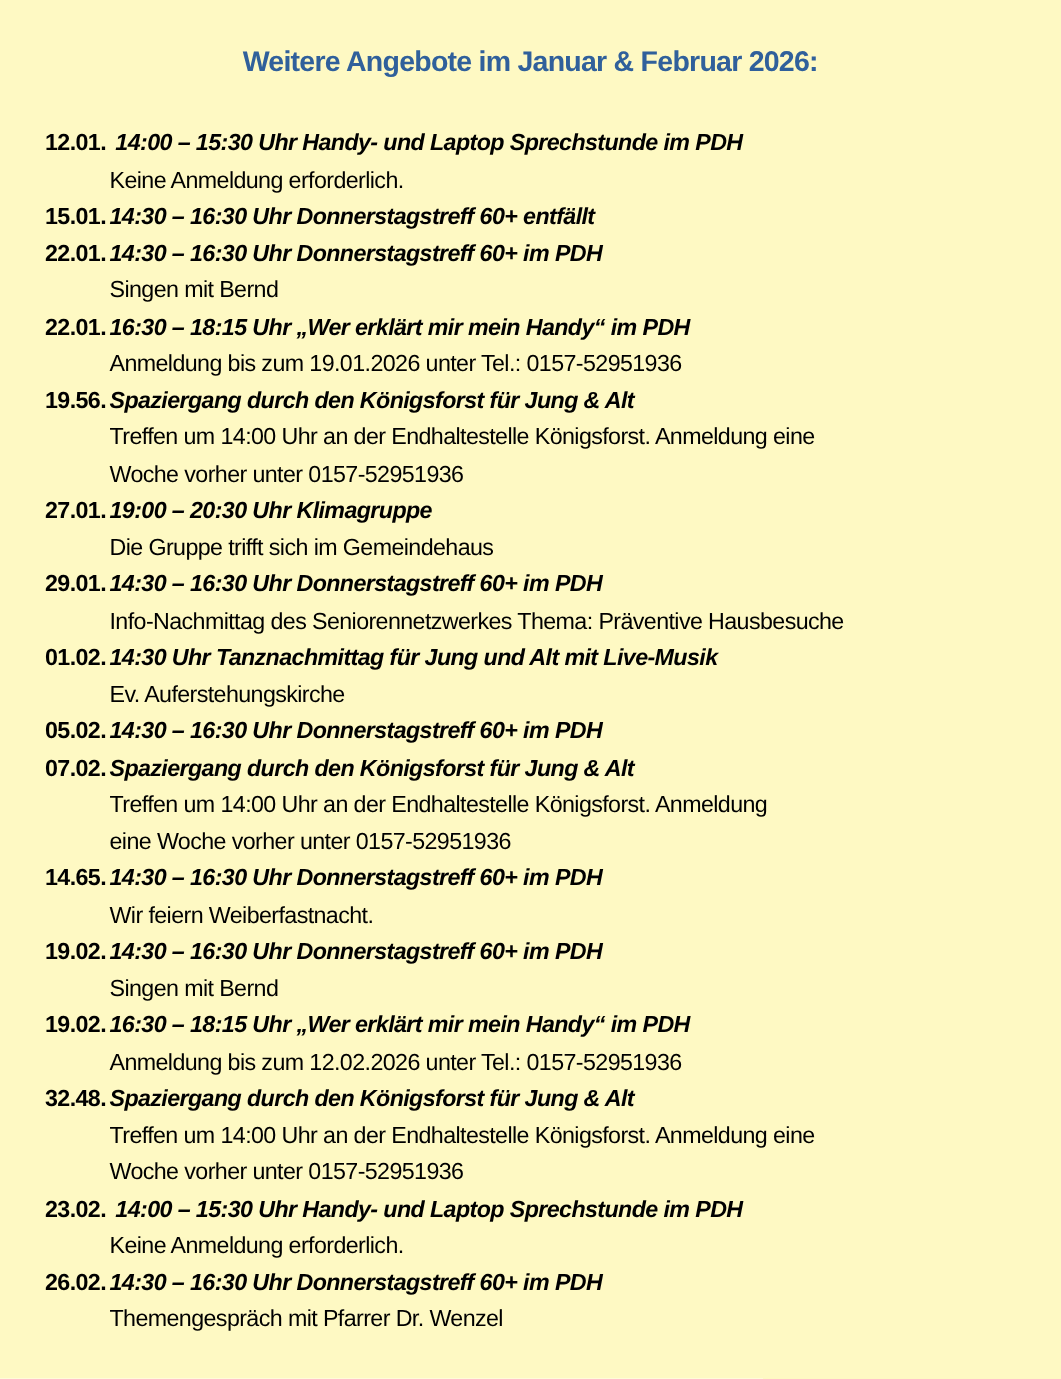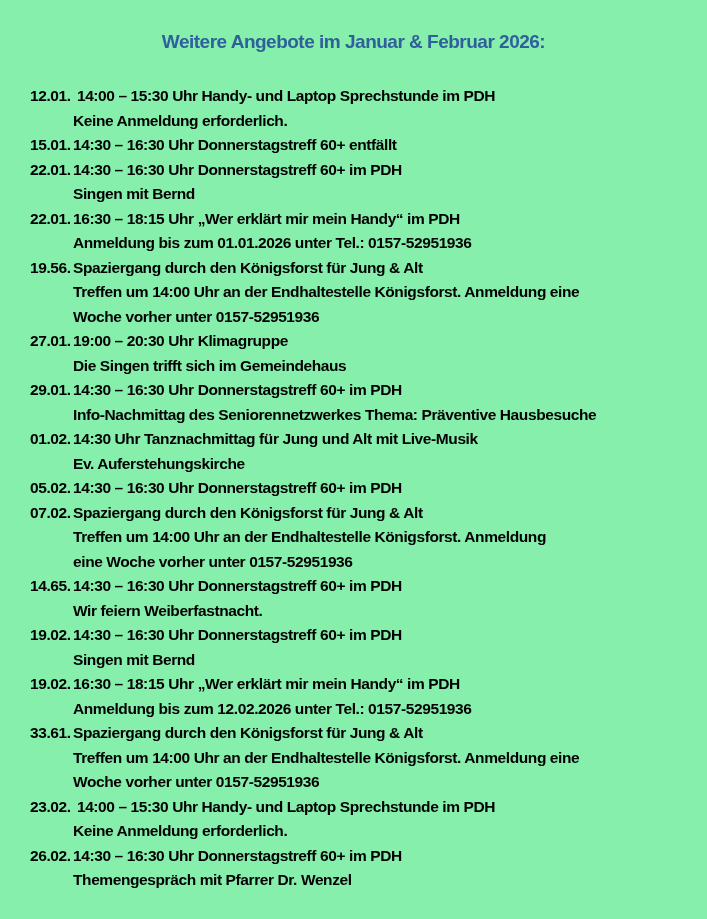--- a/index.html
+++ b/index.html
@@ -10,21 +10,21 @@
   body {
     width: 707px;
     height: 919px;
     overflow: hidden;
     font-family: "Liberation Sans", sans-serif;
     color: #000000;
   }
   .page {
     width: 707px;
     height: 919px;
-    background: #86efac;
+    background: #fef9c3;
     box-sizing: border-box;
   }
   .title {
     padding-top: 31px;
     text-align: center;
     font-size: 19px;
     line-height: 22px;
     font-weight: bold;
     letter-spacing: -0.5px;
     color: var(--title-color, #30609B);
@@ -42,60 +42,61 @@
     white-space: pre;
   }
   .date {
     flex: 0 0 43px;
     width: 43px;
     font-weight: bold;
   }
   .etitle {
     font-weight: bold;
     white-space: pre;
+    font-style: italic;
   }
   .detail {
     padding-left: 43px;
-    font-weight: bold;
+    font-weight: normal;
   }
 </style>
 </head>
 <body>
 
 <div class="page">
   <div class="title">Weitere Angebote im Januar &amp; Februar 2026:</div>
 
   <div class="events">
       <div class="line"><span class="date">12.01.</span><span class="etitle"> 14:00 – 15:30 Uhr Handy- und Laptop Sprechstunde im PDH</span></div>
       <div class="line detail">Keine Anmeldung erforderlich.</div>
       <div class="line"><span class="date">15.01.</span><span class="etitle">14:30 – 16:30 Uhr Donnerstagstreff 60+ entfällt</span></div>
       <div class="line"><span class="date">22.01.</span><span class="etitle">14:30 – 16:30 Uhr Donnerstagstreff 60+ im PDH</span></div>
       <div class="line detail">Singen mit Bernd</div>
       <div class="line"><span class="date">22.01.</span><span class="etitle">16:30 – 18:15 Uhr „Wer erklärt mir mein Handy“ im PDH</span></div>
-      <div class="line detail">Anmeldung bis zum 01.01.2026 unter Tel.: 0157-52951936</div>
+      <div class="line detail">Anmeldung bis zum 19.01.2026 unter Tel.: 0157-52951936</div>
       <div class="line"><span class="date">19.56.</span><span class="etitle">Spaziergang durch den Königsforst für Jung &amp; Alt</span></div>
       <div class="line detail">Treffen um 14:00 Uhr an der Endhaltestelle Königsforst. Anmeldung eine</div>
       <div class="line detail">Woche vorher unter 0157-52951936</div>
       <div class="line"><span class="date">27.01.</span><span class="etitle">19:00 – 20:30 Uhr Klimagruppe</span></div>
-      <div class="line detail">Die Singen trifft sich im Gemeindehaus</div>
+      <div class="line detail">Die Gruppe trifft sich im Gemeindehaus</div>
       <div class="line"><span class="date">29.01.</span><span class="etitle">14:30 – 16:30 Uhr Donnerstagstreff 60+ im PDH</span></div>
       <div class="line detail">Info-Nachmittag des Seniorennetzwerkes Thema: Präventive Hausbesuche</div>
       <div class="line"><span class="date">01.02.</span><span class="etitle">14:30 Uhr Tanznachmittag für Jung und Alt mit Live-Musik</span></div>
       <div class="line detail">Ev. Auferstehungskirche</div>
       <div class="line"><span class="date">05.02.</span><span class="etitle">14:30 – 16:30 Uhr Donnerstagstreff 60+ im PDH</span></div>
       <div class="line"><span class="date">07.02.</span><span class="etitle">Spaziergang durch den Königsforst für Jung &amp; Alt</span></div>
       <div class="line detail">Treffen um 14:00 Uhr an der Endhaltestelle Königsforst. Anmeldung</div>
       <div class="line detail">eine Woche vorher unter 0157-52951936</div>
       <div class="line"><span class="date">14.65.</span><span class="etitle">14:30 – 16:30 Uhr Donnerstagstreff 60+ im PDH</span></div>
       <div class="line detail">Wir feiern Weiberfastnacht.</div>
       <div class="line"><span class="date">19.02.</span><span class="etitle">14:30 – 16:30 Uhr Donnerstagstreff 60+ im PDH</span></div>
       <div class="line detail">Singen mit Bernd</div>
       <div class="line"><span class="date">19.02.</span><span class="etitle">16:30 – 18:15 Uhr „Wer erklärt mir mein Handy“ im PDH</span></div>
       <div class="line detail">Anmeldung bis zum 12.02.2026 unter Tel.: 0157-52951936</div>
-      <div class="line"><span class="date">33.61.</span><span class="etitle">Spaziergang durch den Königsforst für Jung &amp; Alt</span></div>
+      <div class="line"><span class="date">32.48.</span><span class="etitle">Spaziergang durch den Königsforst für Jung &amp; Alt</span></div>
       <div class="line detail">Treffen um 14:00 Uhr an der Endhaltestelle Königsforst. Anmeldung eine</div>
       <div class="line detail">Woche vorher unter 0157-52951936</div>
       <div class="line"><span class="date">23.02.</span><span class="etitle"> 14:00 – 15:30 Uhr Handy- und Laptop Sprechstunde im PDH</span></div>
       <div class="line detail">Keine Anmeldung erforderlich.</div>
       <div class="line"><span class="date">26.02.</span><span class="etitle">14:30 – 16:30 Uhr Donnerstagstreff 60+ im PDH</span></div>
       <div class="line detail">Themengespräch mit Pfarrer Dr. Wenzel</div>
     </div>
 </div>
 
 </body></html>

